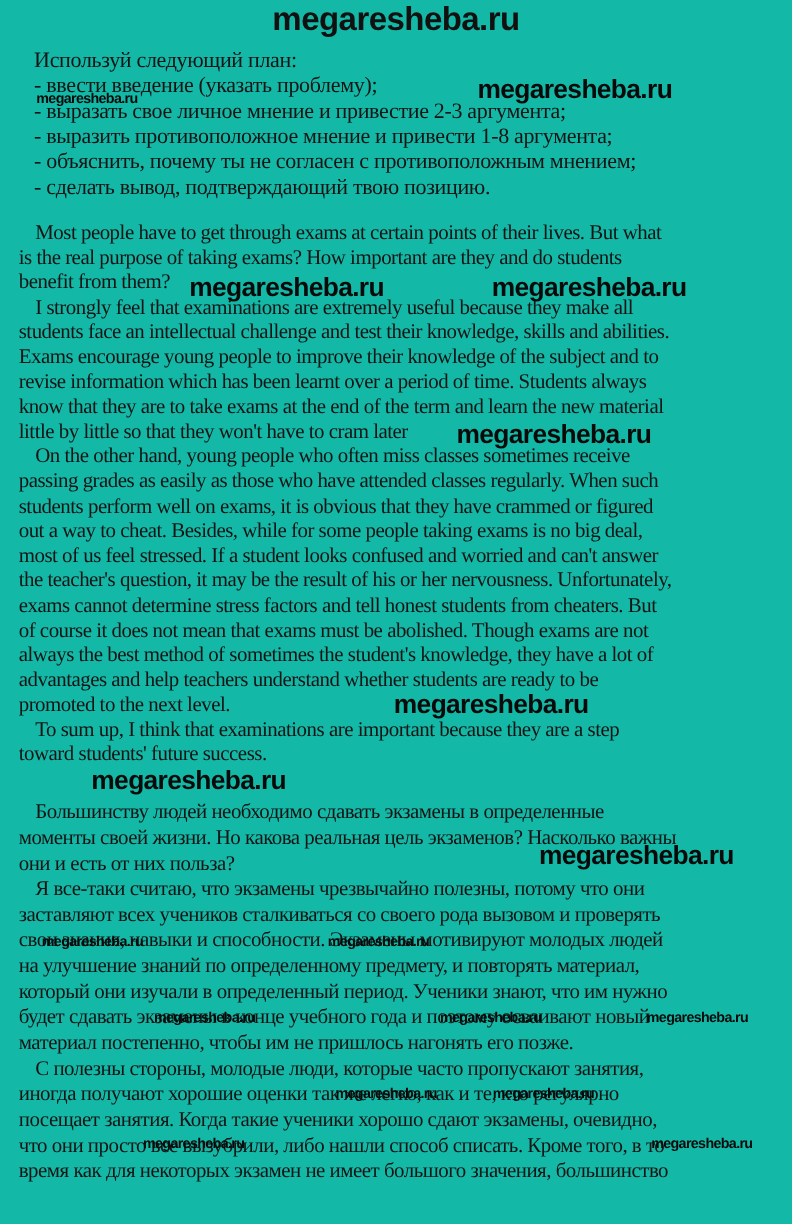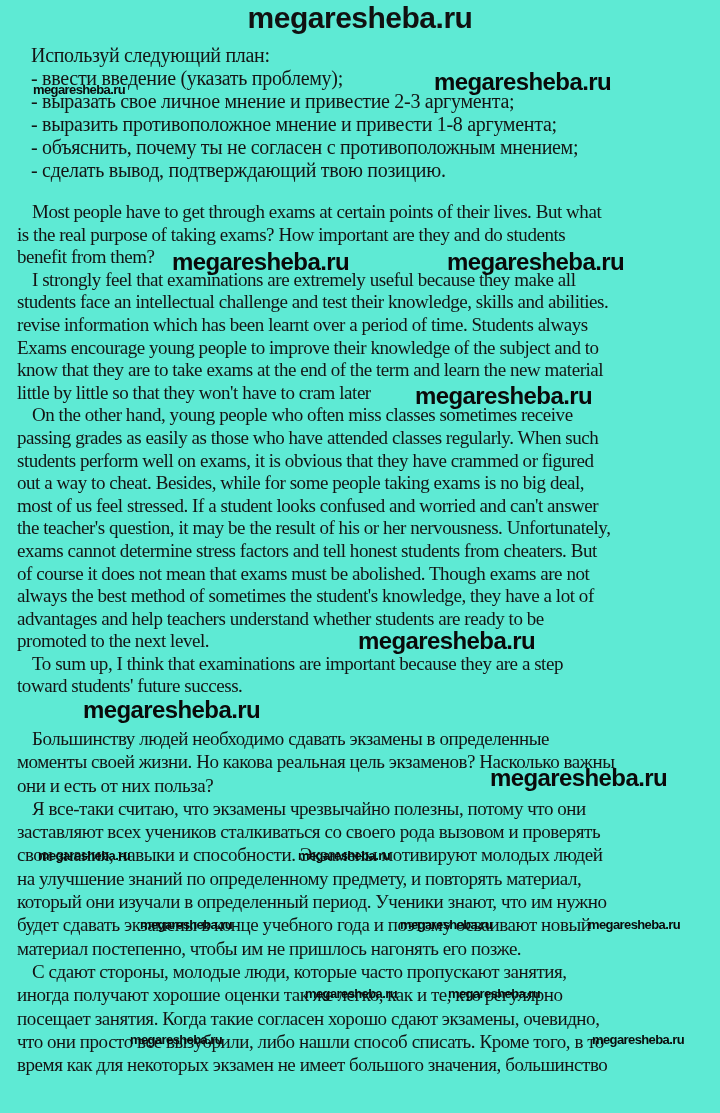--- a/index.html
+++ b/index.html
@@ -1,20 +1,20 @@
 <!DOCTYPE html>
 <html><head>
 <meta charset="utf-8">
 <style>
   html,body{margin:0;padding:0;background:#e8e8e8;}
   .page{
     position:relative;
     width:720px;height:1113px;
     margin:0 auto;
-    background:#5eead4;
+    background:#14b8a6;
     overflow:hidden;
     color:#141414;
   }
   .top-title{
     position:absolute;top:1px;left:0;width:720px;
     text-align:center;
     font-family:"Liberation Sans",sans-serif;
     font-weight:bold;font-size:30px;letter-spacing:-0.5px;
     color:#111;
   }
@@ -68,22 +68,22 @@
 
   <div class="essay essay-en">
       <div>
         <div class="line indent">Most people have to get through exams at certain points of their lives. But what</div>
         <div class="line">is the real purpose of taking exams? How important are they and do students</div>
         <div class="line">benefit from them?</div>
       </div>
       <div>
         <div class="line indent">I strongly feel that examinations are extremely useful because they make all</div>
         <div class="line">students face an intellectual challenge and test their knowledge, skills and abilities.</div>
+        <div class="line">Exams encourage young people to improve their knowledge of the subject and to</div>
         <div class="line">revise information which has been learnt over a period of time. Students always</div>
-        <div class="line">Exams encourage young people to improve their knowledge of the subject and to</div>
         <div class="line">know that they are to take exams at the end of the term and learn the new material</div>
         <div class="line">little by little so that they won't have to cram later</div>
       </div>
       <div>
         <div class="line indent">On the other hand, young people who often miss classes sometimes receive</div>
         <div class="line">passing grades as easily as those who have attended classes regularly. When such</div>
         <div class="line">students perform well on exams, it is obvious that they have crammed or figured</div>
         <div class="line">out a way to cheat. Besides, while for some people taking exams is no big deal,</div>
         <div class="line">most of us feel stressed. If a student looks confused and worried and can't answer</div>
         <div class="line">the teacher's question, it may be the result of his or her nervousness. Unfortunately,</div>
@@ -108,23 +108,23 @@
       <div>
         <div class="line indent">Я все-таки считаю, что экзамены чрезвычайно полезны, потому что они</div>
         <div class="line">заставляют всех учеников сталкиваться со своего рода вызовом и проверять</div>
         <div class="line">свои знания, навыки и способности. Экзамены мотивируют молодых людей</div>
         <div class="line">на улучшение знаний по определенному предмету, и повторять материал,</div>
         <div class="line">который они изучали в определенный период. Ученики знают, что им нужно</div>
         <div class="line">будет сдавать экзамены в конце учебного года и поэтому осваивают новый</div>
         <div class="line">материал постепенно, чтобы им не пришлось нагонять его позже.</div>
       </div>
       <div>
-        <div class="line indent">С сдают стороны, молодые люди, которые часто пропускают занятия,</div>
+        <div class="line indent">С полезны стороны, молодые люди, которые часто пропускают занятия,</div>
         <div class="line">иногда получают хорошие оценки так же легко, как и те, кто регулярно</div>
-        <div class="line">посещает занятия. Когда такие согласен хорошо сдают экзамены, очевидно,</div>
+        <div class="line">посещает занятия. Когда такие ученики хорошо сдают экзамены, очевидно,</div>
         <div class="line">что они просто все вызубрили, либо нашли способ списать. Кроме того, в то</div>
         <div class="line">время как для некоторых экзамен не имеет большого значения, большинство</div>
       </div>
     </div>
 
   <div>
       <span class="wm small" style="left: 33px; top: 84px;">megaresheba.ru</span>
       <span class="wm large" style="left: 434px; top: 72px;">megaresheba.ru</span>
       <span class="wm large" style="left: 172px; top: 252px;">megaresheba.ru</span>
       <span class="wm large" style="left: 447px; top: 252px;">megaresheba.ru</span>

